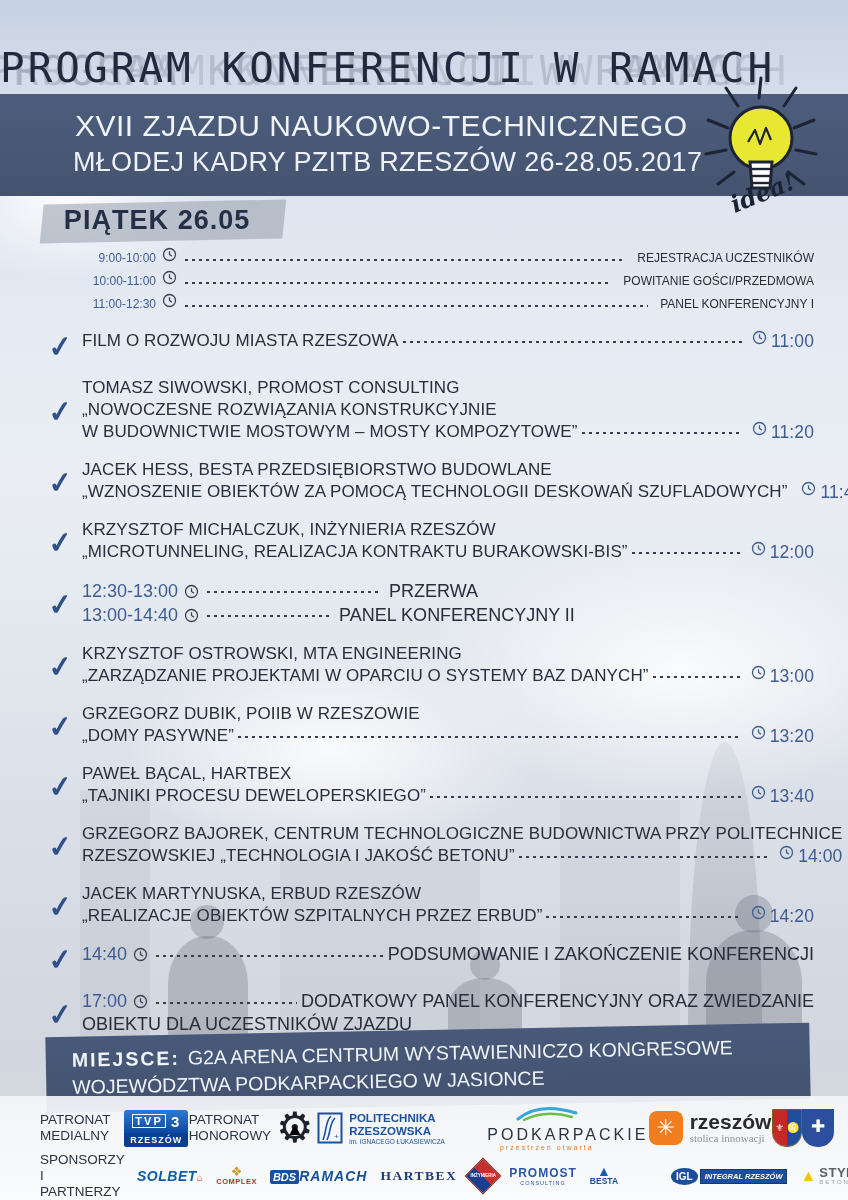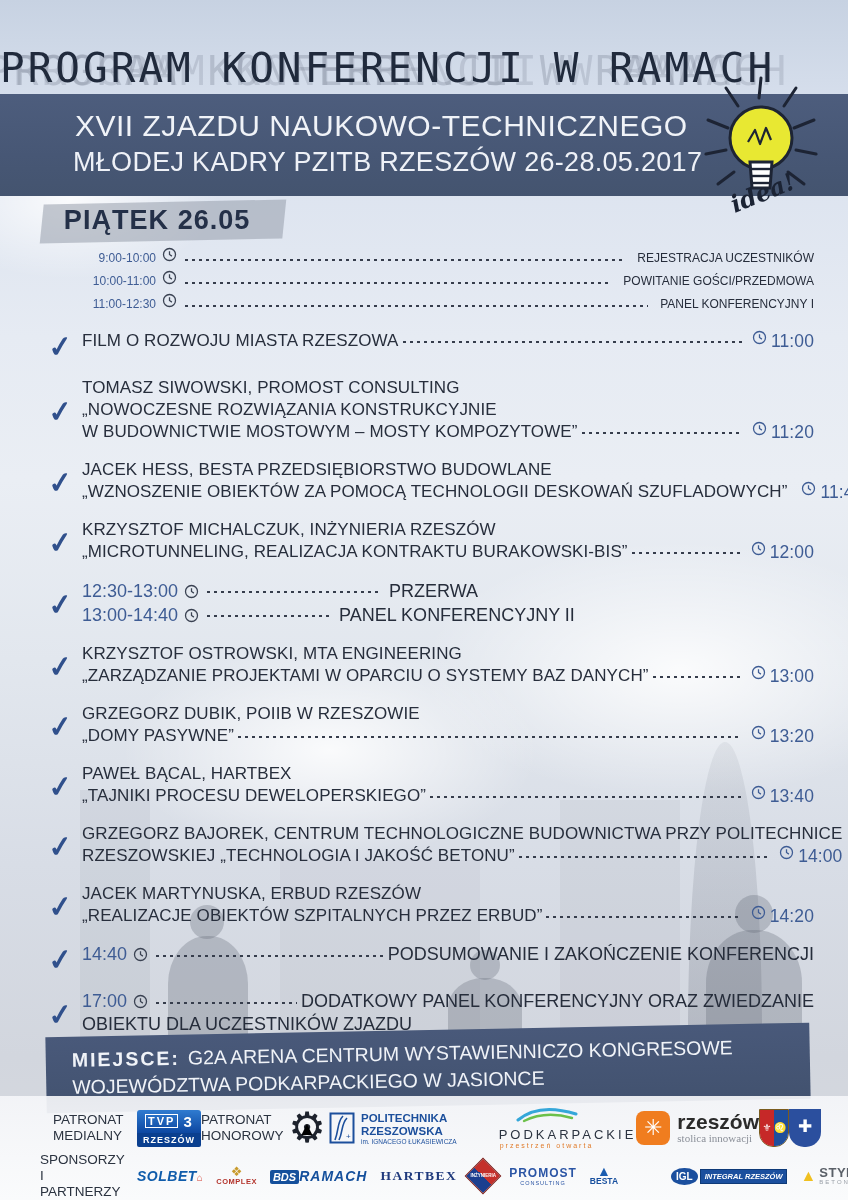--- a/index.html
+++ b/index.html
@@ -65,40 +65,40 @@
   
   .venue { position:absolute; top:1030px; left:46px; width:764px; padding:10px 26px 12px 26px;
     background:linear-gradient(180deg,#49597a 0%,#42526f 100%); transform:rotate(-1.1deg);
     color:#f0f3f8; font-size:19.5px; line-height:27px; }
   .venue-label { font-weight:bold; letter-spacing:2px; margin-right:8px; }
 
   
   .footer { position:absolute; bottom:0; left:0; width:100%; height:104px;
     background:linear-gradient(180deg,rgba(245,246,249,0.92),#fafbfc); padding:6px 14px 4px 40px; }
   .f-row { display:flex; align-items:center; }
-  .f-row1 { height:52px; justify-content:center; }
+  .f-row1 { height:52px; justify-content:space-between; }
   .f-row2 { height:44px; gap:13px; }
   .f-label { font-size:13.5px; line-height:16px; color:#2b3340; width:84px; flex:0 0 auto; }
 
   .tvp { width:64px; flex:0 0 auto; text-align:center; }
   .tvp-top { background:linear-gradient(180deg,#2f7bd0,#0d47a1); border-radius:3px 3px 0 0; color:#fff;
     font-weight:bold; font-size:15px; padding:3px 2px; letter-spacing:1px; }
   .tvp-top b { border:1.5px solid #fff; padding:0 2px; font-size:11px; vertical-align:2px; letter-spacing:2px; }
   .tvp-bot { background:#0a3f8f; color:#fff; font-size:9px; font-weight:bold; letter-spacing:1px; padding:2px 0; border-radius:0 0 2px 2px; }
 
   .gear { position:relative; width:44px; height:44px; flex:0 0 auto; }
   .gear .g { position:absolute; inset:0; font-size:42px; line-height:44px; text-align:center; color:#1d222c; }
   .gear .t { position:absolute; left:50%; top:52%; transform:translate(-50%,-50%); font-size:19px; color:#000; }
 
   .prz { display:flex; align-items:center; gap:6px; flex:0 0 auto; }
   .prz-text .l1 { font-size:11.5px; font-weight:bold; color:#1c4f9c; line-height:13px; }
   .prz-text .l3 { font-size:6.5px; color:#1c4f9c; }
 
   .podk { text-align:center; flex:0 0 auto; }
-  .podk-name { font-size:13px; letter-spacing:3px; color:#2b3340;margin-left:42px; }
+  .podk-name { font-size:16px; letter-spacing:3px; color:#2b3340;margin-left:42px; }
   .podk-sub { font-size:7px; letter-spacing:2px; color:#e07b2a; }
 
   .rze { display:flex; align-items:center; gap:7px; flex:0 0 auto; }
   .rze-ico { width:34px; height:34px; background:#f07d1f; border-radius:8px; color:#fff; font-size:22px;
     display:flex; align-items:center; justify-content:center; }
   .rze-name { font-size:21px; font-weight:bold; color:#2b2b2b; line-height:20px; }
   .rze-sub { font-size:11px; color:#8a8f98;font-family:Liberation Serif, serif; }
 
   .crest1 { width:30px; height:38px; border:1px solid #7a5c1e; border-radius:0 0 14px 14px; overflow:hidden; display:flex; flex:0 0 auto; }
   .crest1 .half { width:50%; height:100%; font-size:10px; color:#fff; text-align:center; line-height:36px; }

